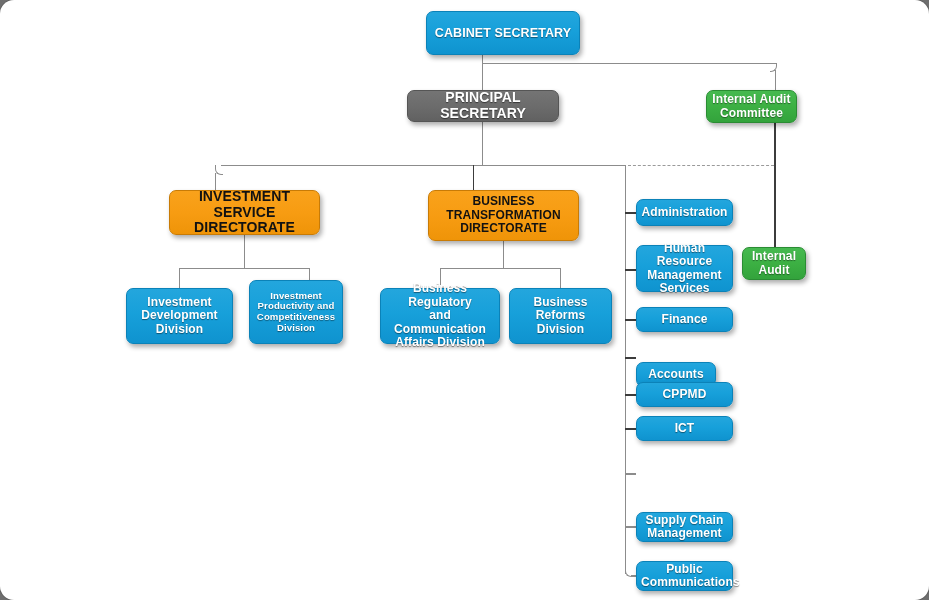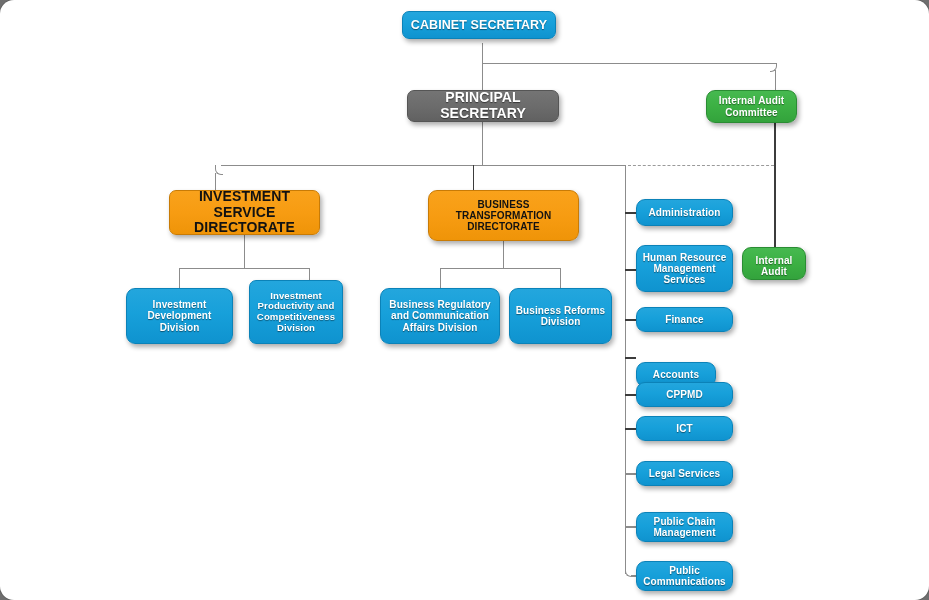--- a/index.html
+++ b/index.html
@@ -81,21 +81,21 @@
   .green{
     background:linear-gradient(180deg,#46b950 0%,#3cb043 50%,#33a33c 100%);
     border:1px solid #2a8c33;
     color:#ffffff;
     text-shadow:0 1px 1px rgba(0,0,0,.42);
     font-weight:bold;
   }
 
   .fs13{font-size:12.5px;}
   .fs11{font-size:14px;}
-  .fs10{font-size:10px;border-radius:9px;}
+  .fs10{font-size:12px;}
   .fs95{font-size:9.6px;}
 </style>
 </head>
 <body>
 
 <div id="page">
   <div id="canvas">
 
     <div class="ln v" style="left:482px;top:43px;height:21px;"></div>
 
@@ -137,21 +137,21 @@
     <div class="ln h dark h2" style="left:625px;top:212px;width:11px;"></div>
     <div class="ln h dark h2" style="left:625px;top:269px;width:11px;"></div>
     <div class="ln h dark h2" style="left:625px;top:319px;width:11px;"></div>
     <div class="ln h dark h2" style="left:625px;top:357px;width:11px;"></div>
     <div class="ln h dark h2" style="left:625px;top:394px;width:11px;"></div>
     <div class="ln h dark h2" style="left:625px;top:428px;width:11px;"></div>
     <div class="ln h h2" style="left:625px;top:473px;width:11px;"></div>
     <div class="ln h h2" style="left:625px;top:526px;width:11px;"></div>
     <div class="ln h h2" style="left:631px;top:575px;width:6px;"></div>
 
-    <div class="node blue fs13" style="left:402px;top:11px;width:154px;height:28px;">
+    <div class="node blue fs13" style="left:426px;top:11px;width:154px;height:44px;">
       <span>CABINET SECRETARY</span>
     </div>
 
     <div class="node grey fs11" style="left:407px;top:90px;width:152px;height:32px;">
       <span>PRINCIPAL SECRETARY</span>
     </div>
 
     <div class="node green fs10" style="left:706px;top:90px;width:91px;height:33px;">
       <span>
         <span>Internal Audit</span>
@@ -234,27 +234,24 @@
     </div>
 
     <div class="node blue fs10" style="left:636px;top:382px;width:97px;height:25px;">
       <span>CPPMD</span>
     </div>
 
     <div class="node blue fs10" style="left:636px;top:416px;width:97px;height:25px;">
       <span>ICT</span>
     </div>
 
-    <div class="node blue fs10" style="left:636px;top:461px;width:97px;height:25px;">
-      <span>Legal Services</span>
-    </div>
 
     <div class="node blue fs10" style="left:636px;top:512px;width:97px;height:30px;">
       <span>
-        <span>Public Chain</span>
+        <span>Supply Chain</span>
         <span>Management</span>
       </span>
     </div>
 
     <div class="node blue fs10" style="left:636px;top:561px;width:97px;height:30px;">
       <span>
         <span>Public</span>
         <span>Communications</span>
       </span>
     </div>

